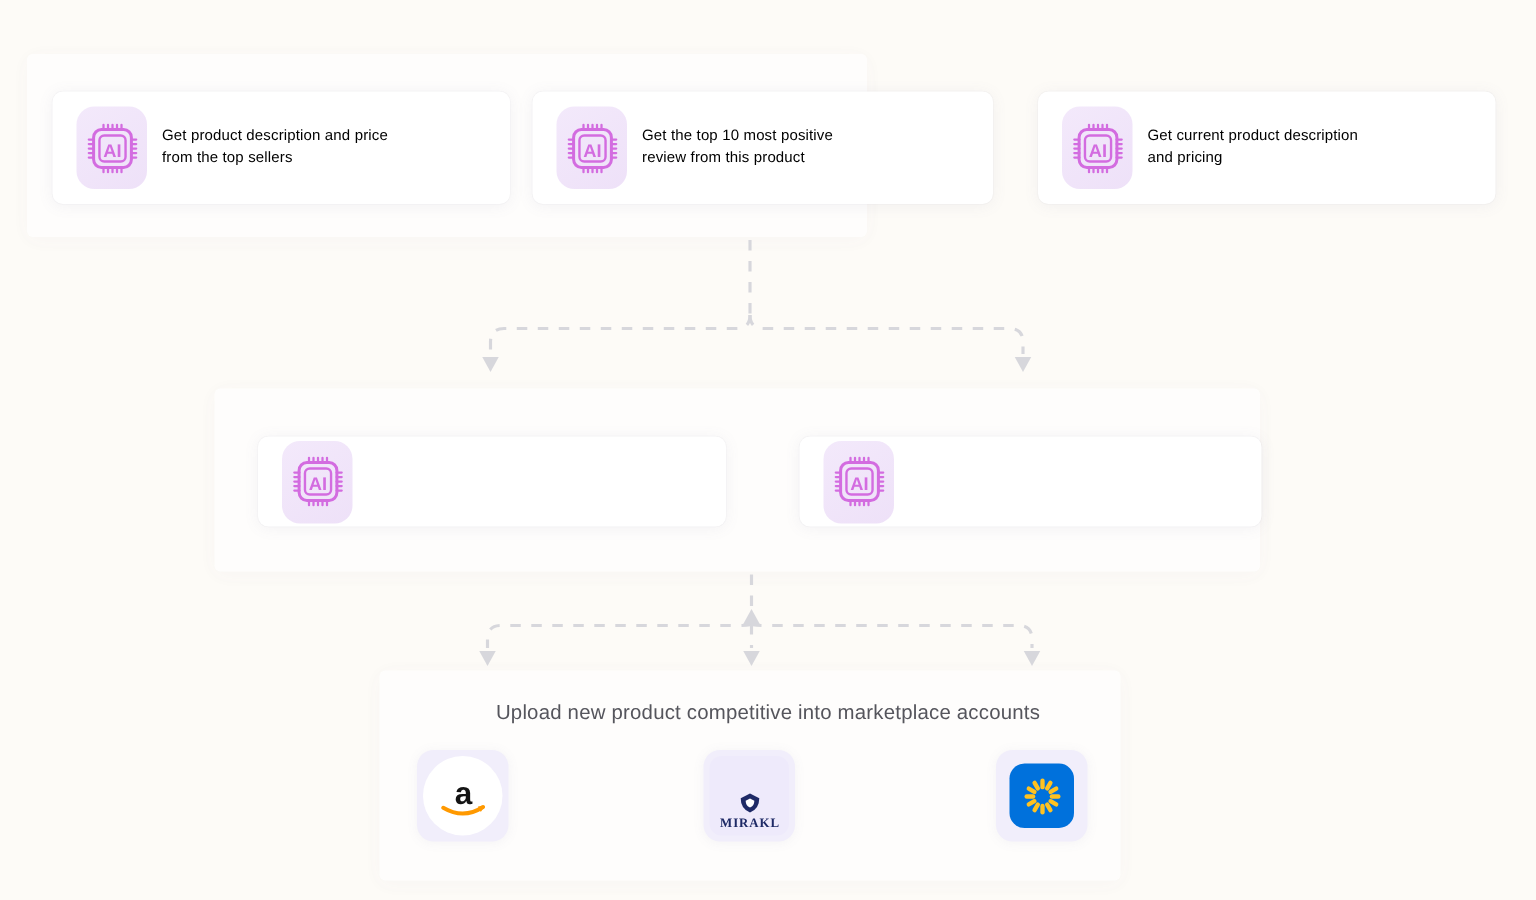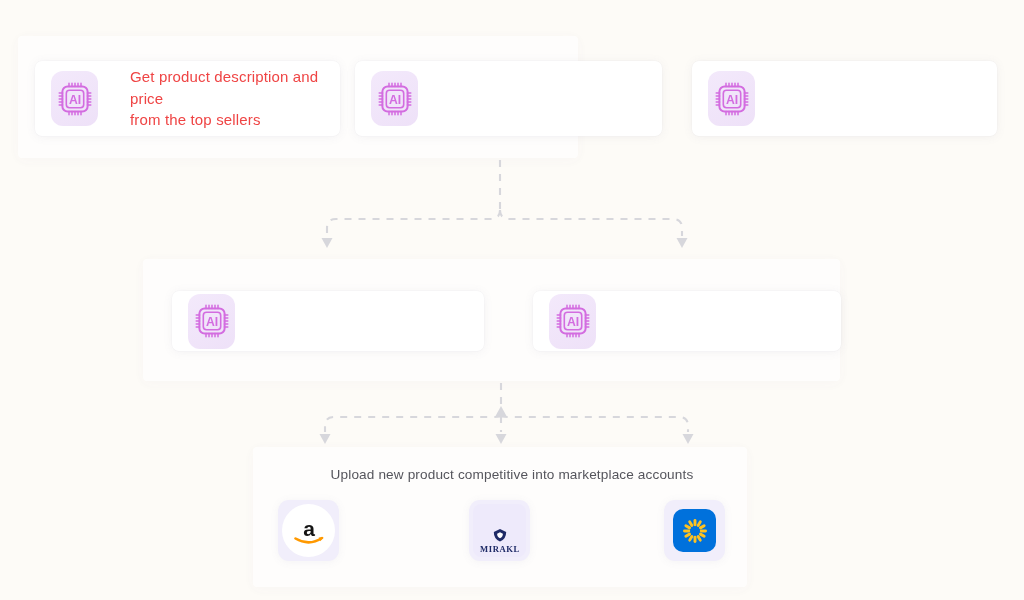--- a/index.html
+++ b/index.html
@@ -33,25 +33,25 @@
     position: absolute;
     background: #ffffff;
     border-radius: 7px;
     box-shadow: 0 1px 10px rgba(120,115,150,.085), 0 0 0 .5px rgba(140,135,165,.05);
     display: flex;
     align-items: center;
     box-sizing: border-box;
     padding: 0 18px 0 16px;
   }
   .card-text {
-    font-size: 15px;
+    font-size: 10px;
     line-height: 1.45;
-    color: #ef4444;
+    color: #000000;
     letter-spacing: .01em;
-    margin-left: 32px;
+    margin-left: 10px;
     white-space: pre-line;
   }
 
   
   .ai-icon {
     flex: 0 0 auto;
     width: 47px;
     height: 55px;
     border-radius: 12px;
     background: linear-gradient(145deg,#f3e9fb 0%,#eee1f8 100%);
@@ -138,36 +138,40 @@
         <path d="M13 3.2v3.4M16 3.2v3.4M19 3.2v3.4M22 3.2v3.4M25 3.2v3.4"></path>
         <path d="M13 31.4v3.4M16 31.4v3.4M19 31.4v3.4M22 31.4v3.4M25 31.4v3.4"></path>
         <path d="M3.2 13h3.4M3.2 16h3.4M3.2 19h3.4M3.2 22h3.4M3.2 25h3.4"></path>
         <path d="M31.4 13h3.4M31.4 16h3.4M31.4 19h3.4M31.4 22h3.4M31.4 25h3.4"></path>
       </g>
       <rect x="6.4" y="6.4" width="25.2" height="25.2" rx="5.2" fill="none" stroke="#d36ce0" stroke-width="2"></rect>
       <rect x="10.3" y="10.3" width="17.4" height="17.4" rx="3.2" fill="none" stroke="#d36ce0" stroke-width="1.6"></rect>
       <text x="19" y="24.4" text-anchor="middle" font-family="'Liberation Sans',sans-serif" font-size="12.2" font-weight="bold" fill="#d36ce0">AI</text>
     </svg>
   </span>
+  <span class="card-text">Get the top 10 most positive
+review from this product</span>
 </div>
 
 <div class="card" style="left:692px; top:61px; width:305px; height:75px;">
   <span class="ai-icon">
     <svg width="38" height="38" viewBox="0 0 38 38" aria-hidden="true">
       <g stroke="#d36ce0" stroke-width="1.5" stroke-linecap="round">
         <path d="M13 3.2v3.4M16 3.2v3.4M19 3.2v3.4M22 3.2v3.4M25 3.2v3.4"></path>
         <path d="M13 31.4v3.4M16 31.4v3.4M19 31.4v3.4M22 31.4v3.4M25 31.4v3.4"></path>
         <path d="M3.2 13h3.4M3.2 16h3.4M3.2 19h3.4M3.2 22h3.4M3.2 25h3.4"></path>
         <path d="M31.4 13h3.4M31.4 16h3.4M31.4 19h3.4M31.4 22h3.4M31.4 25h3.4"></path>
       </g>
       <rect x="6.4" y="6.4" width="25.2" height="25.2" rx="5.2" fill="none" stroke="#d36ce0" stroke-width="2"></rect>
       <rect x="10.3" y="10.3" width="17.4" height="17.4" rx="3.2" fill="none" stroke="#d36ce0" stroke-width="1.6"></rect>
       <text x="19" y="24.4" text-anchor="middle" font-family="'Liberation Sans',sans-serif" font-size="12.2" font-weight="bold" fill="#d36ce0">AI</text>
     </svg>
   </span>
+  <span class="card-text">Get current product description
+and pricing</span>
 </div>
 
 <div class="connector" id="connector-row1-to-row2" style="left:0; top:0; width:1024px; height:600px;">
   <svg width="1024" height="600" viewBox="0 0 1024 600">
     <g fill="none" stroke="#d7d7dc" stroke-width="2.1" stroke-dasharray="7 7" stroke-linecap="butt">
       <path d="M500,160 L500,210"></path>
       <path d="M500,210 Q500,219 491,219 L336,219 Q327,219 327,228 L327,236"></path>
       <path d="M500,210 Q500,219 509,219 L673,219 Q682,219 682,228 L682,236"></path>
     </g>
     <polygon points="327,248 321.5,238 332.5,238" fill="#d7d7dc"></polygon>

